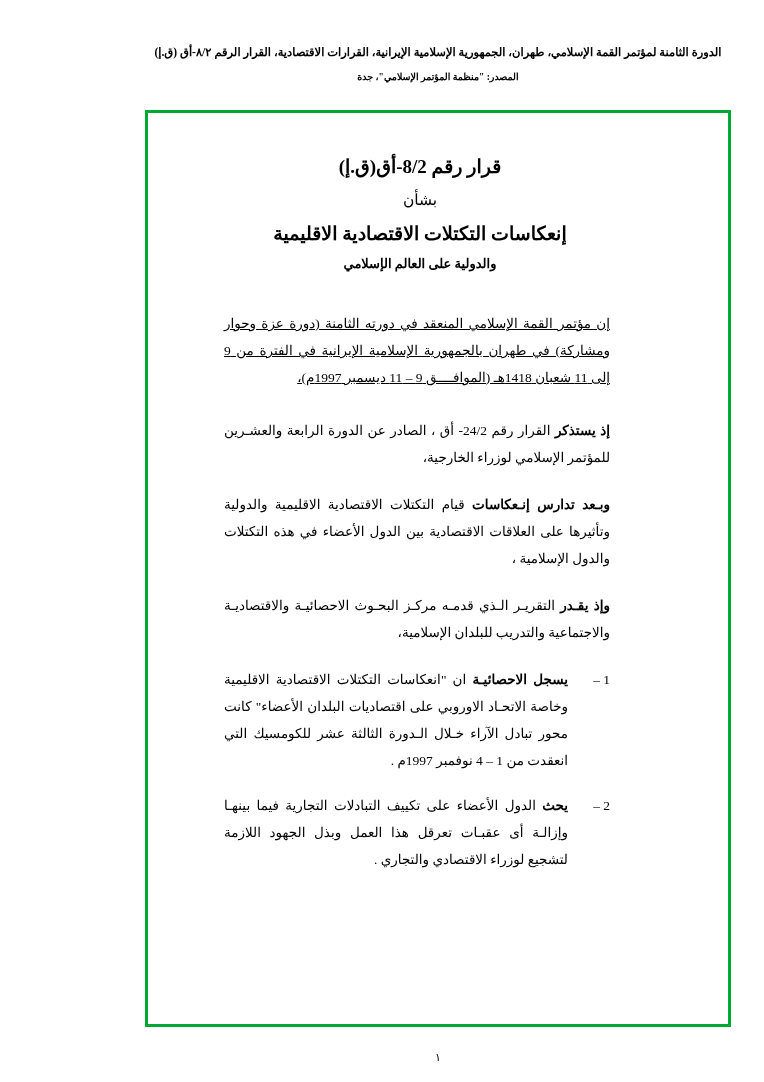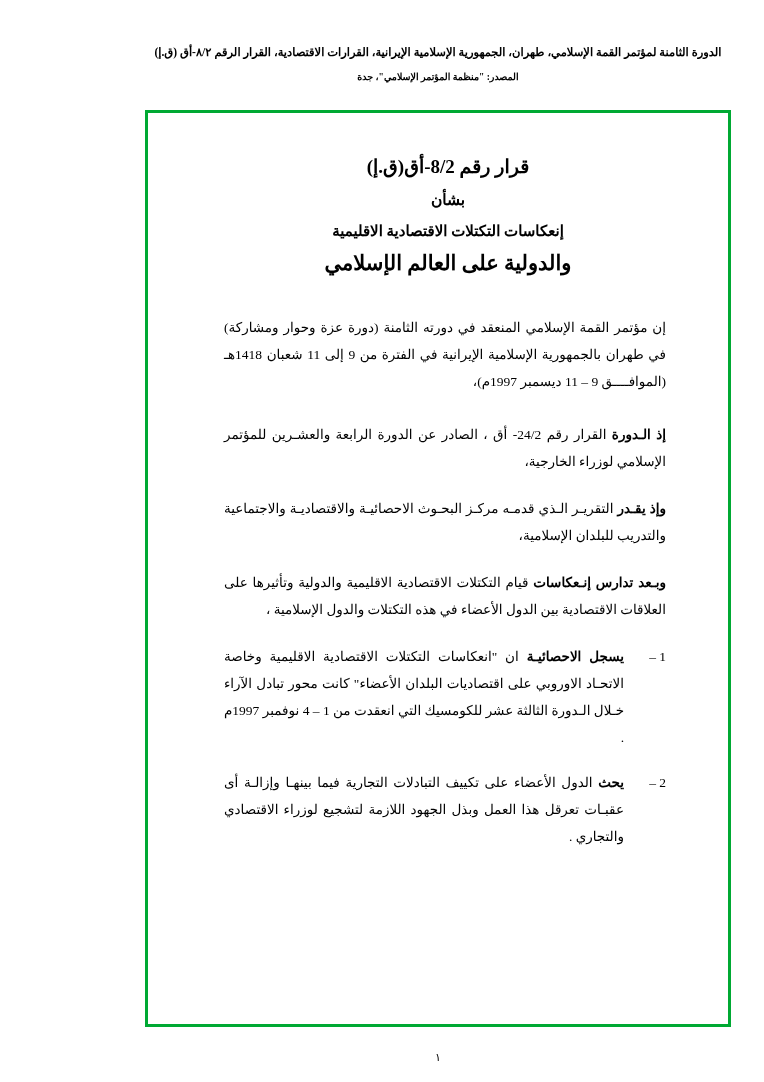--- a/index.html
+++ b/index.html
@@ -40,61 +40,62 @@
   .frame {
     position: absolute;
     top: 110px;
     right: 33px;
     left: 33px;
     bottom: 55px;
     border: 3px solid #00a933;
     box-sizing: border-box;
   }
   .inner {
-    padding: 42px 40px 20px 60px;
+    padding: 42px 96px 20px 60px;
     direction: rtl;
   }
   .title-block {
     text-align: center;
     margin-bottom: 38px;
   }
   .t-main {
     font-size: 19px;
     font-weight: bold;
     letter-spacing: 0.5px;
     margin-bottom: 13px;
   }
   .t-sub {
     font-size: 15.5px;
-    font-weight: bold;
+    font-weight: normal;
     margin-bottom: 13px;
   }
   .t-topic1 {
-    font-size: 15px;
+    font-size: 19px;
     font-weight: bold;
     margin-bottom: 11px;
     letter-spacing: 0.3px;
   }
   .t-topic2 {
-    font-size: 21px;
+    font-size: 13px;
     font-weight: bold;
     letter-spacing: 0.3px;
   }
   .body-block {
     padding: 0 22px 0 16px;
   }
   p.para {
     font-size: 13.5px;
     line-height: 2.0;
     text-align: justify;
     margin: 0 0 20px 0;
     direction: rtl;
   }
   p.para.preamble {
     margin-bottom: 26px;
+    text-decoration: underline;
   }
   .lead {
     font-weight: bold;
   }
   .numbered {
     display: flex;
     flex-direction: row;
     margin-bottom: 18px;
     direction: rtl;
   }
@@ -138,29 +139,29 @@
         <div class="t-sub">بشأن</div>
         <div class="t-topic1">إنعكاسات التكتلات الاقتصادية الاقليمية</div>
         <div class="t-topic2">والدولية على العالم الإسلامي</div>
       </div>
 
       <div class="body-block">
 
         <p class="para preamble">إن مؤتمر القمة الإسلامي المنعقد في دورته الثامنة (دورة عزة وحوار ومشاركة) في طهران بالجمهورية الإسلامية الإيرانية في الفترة من 9 إلى 11 شعبان 1418هـ (الموافــــق 9 – 11 ديسمبر 1997م)،</p>
 
         <p class="para">
-          <span class="lead">إذ الـدورة</span><span> القرار رقم 24/2- أق ، الصادر عن الدورة الرابعة والعشـرين للمؤتمر الإسلامي لوزراء الخارجية،</span>
+          <span class="lead">إذ يستذكر</span><span> القرار رقم 24/2- أق ، الصادر عن الدورة الرابعة والعشـرين للمؤتمر الإسلامي لوزراء الخارجية،</span>
+        </p>
+
+        <p class="para">
+          <span class="lead">وبـعد تدارس إنـعكاسات</span><span> قيام التكتلات الاقتصادية الاقليمية والدولية وتأثيرها على العلاقات الاقتصادية بين الدول الأعضاء في هذه التكتلات والدول الإسلامية ،</span>
         </p>
 
         <p class="para">
           <span class="lead">وإذ يقـدر</span><span> التقريـر الـذي قدمـه مركـز البحـوث الاحصائيـة والاقتصاديـة والاجتماعية والتدريب للبلدان الإسلامية،</span>
-        </p>
-
-        <p class="para">
-          <span class="lead">وبـعد تدارس إنـعكاسات</span><span> قيام التكتلات الاقتصادية الاقليمية والدولية وتأثيرها على العلاقات الاقتصادية بين الدول الأعضاء في هذه التكتلات والدول الإسلامية ،</span>
         </p>
 
 
         <div class="numbered">
           <div class="num">1 –</div>
           <div class="num-text">
             <span class="lead">يسجل الاحصائيـة</span><span> ان "انعكاسات التكتلات الاقتصادية الاقليمية وخاصة الاتحـاد الاوروبي على اقتصاديات البلدان الأعضاء" كانت محور تبادل الآراء خـلال الـدورة الثالثة عشر للكومسيك التي انعقدت من 1 – 4 نوفمبر 1997م .</span>
           </div>
         </div>
 

